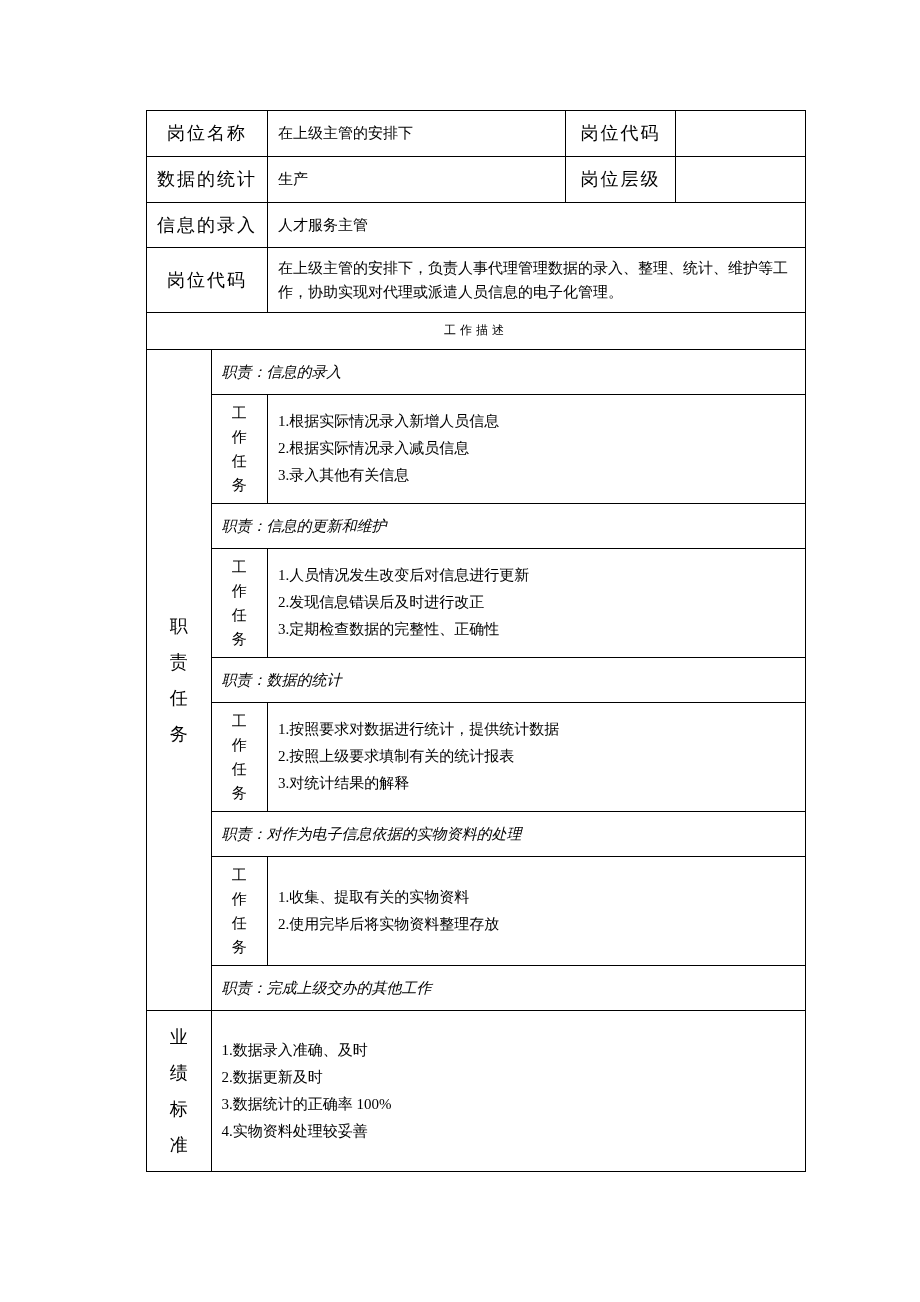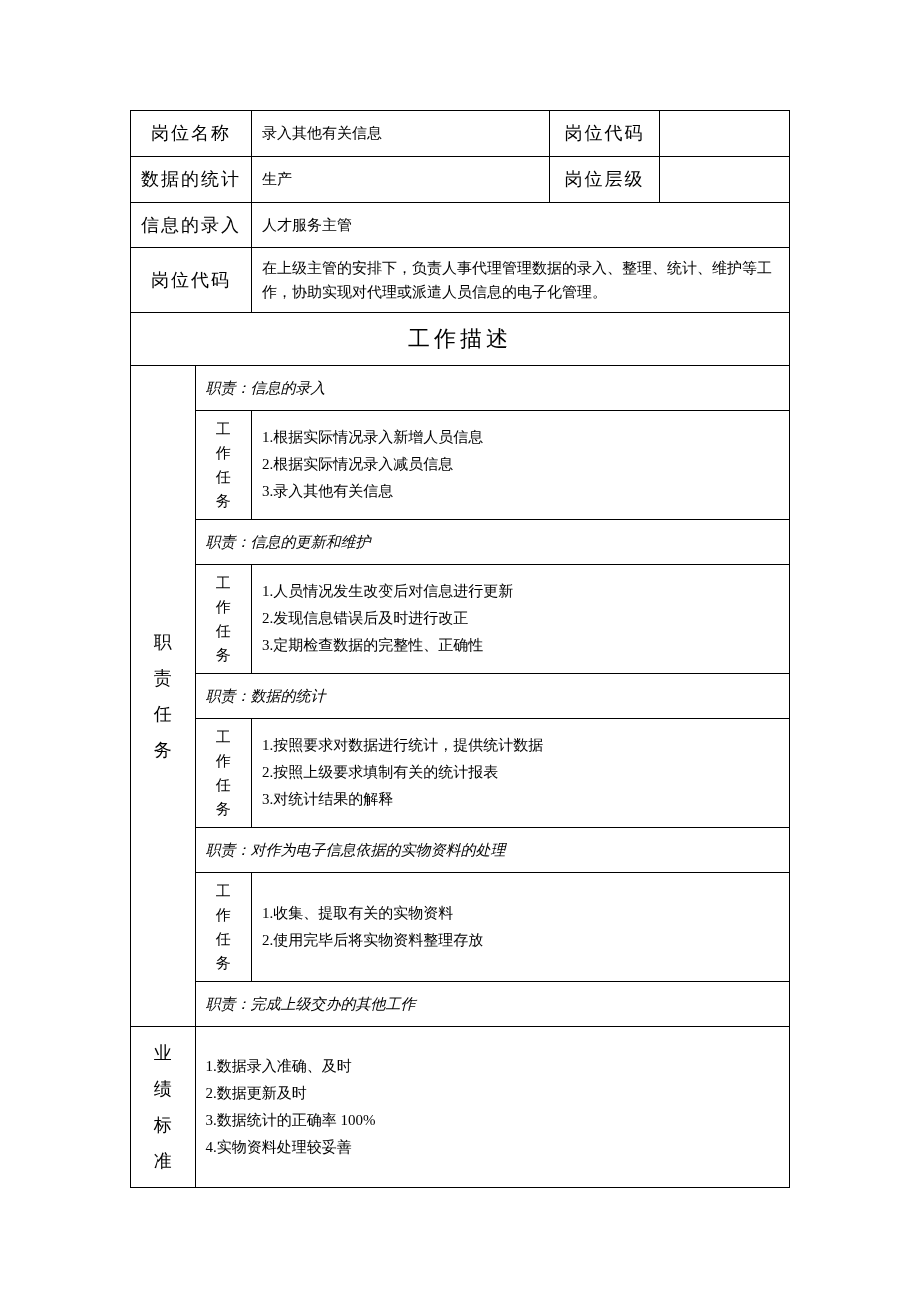--- a/index.html
+++ b/index.html
@@ -10,37 +10,38 @@
     body {
       font-family: "SimSun", "宋体", serif;
       background: #ffffff;
       padding: 110px 130px;
       font-size: 15px;
       color: #000;
     }
     table {
       border-collapse: collapse;
       width: 100%;
+      margin-left: 16px;
     }
     td {
       border: 1px solid #000;
       padding: 8px 10px;
       vertical-align: middle;
       line-height: 1.6;
     }
     .label-cell {
       text-align: center;
       font-size: 18px;
       letter-spacing: 2px;
       white-space: nowrap;
       width: 110px;
     }
     .header-title {
       text-align: center;
-      font-size: 22px;
+      font-size: 12px;
       font-weight: normal;
       letter-spacing: 4px;
     }
     .vertical-label {
       text-align: center;
       font-size: 18px;
       line-height: 2;
       width: 32px;
       padding: 8px 4px;
     }
@@ -64,21 +65,21 @@
     }
   </style>
 </head>
 <body>
 
 <table>
 
   <tbody>
       <tr>
     <td class="label-cell" colspan="2">岗位名称</td>
-    <td colspan="2">录入其他有关信息</td>
+    <td colspan="2">在上级主管的安排下</td>
     <td class="label-cell">岗位代码</td>
     <td style="width:130px"></td>
   </tr>
 
   <tr>
     <td class="label-cell" colspan="2">数据的统计</td>
     <td colspan="2">生产</td>
     <td class="label-cell">岗位层级</td>
     <td></td>
   </tr>

